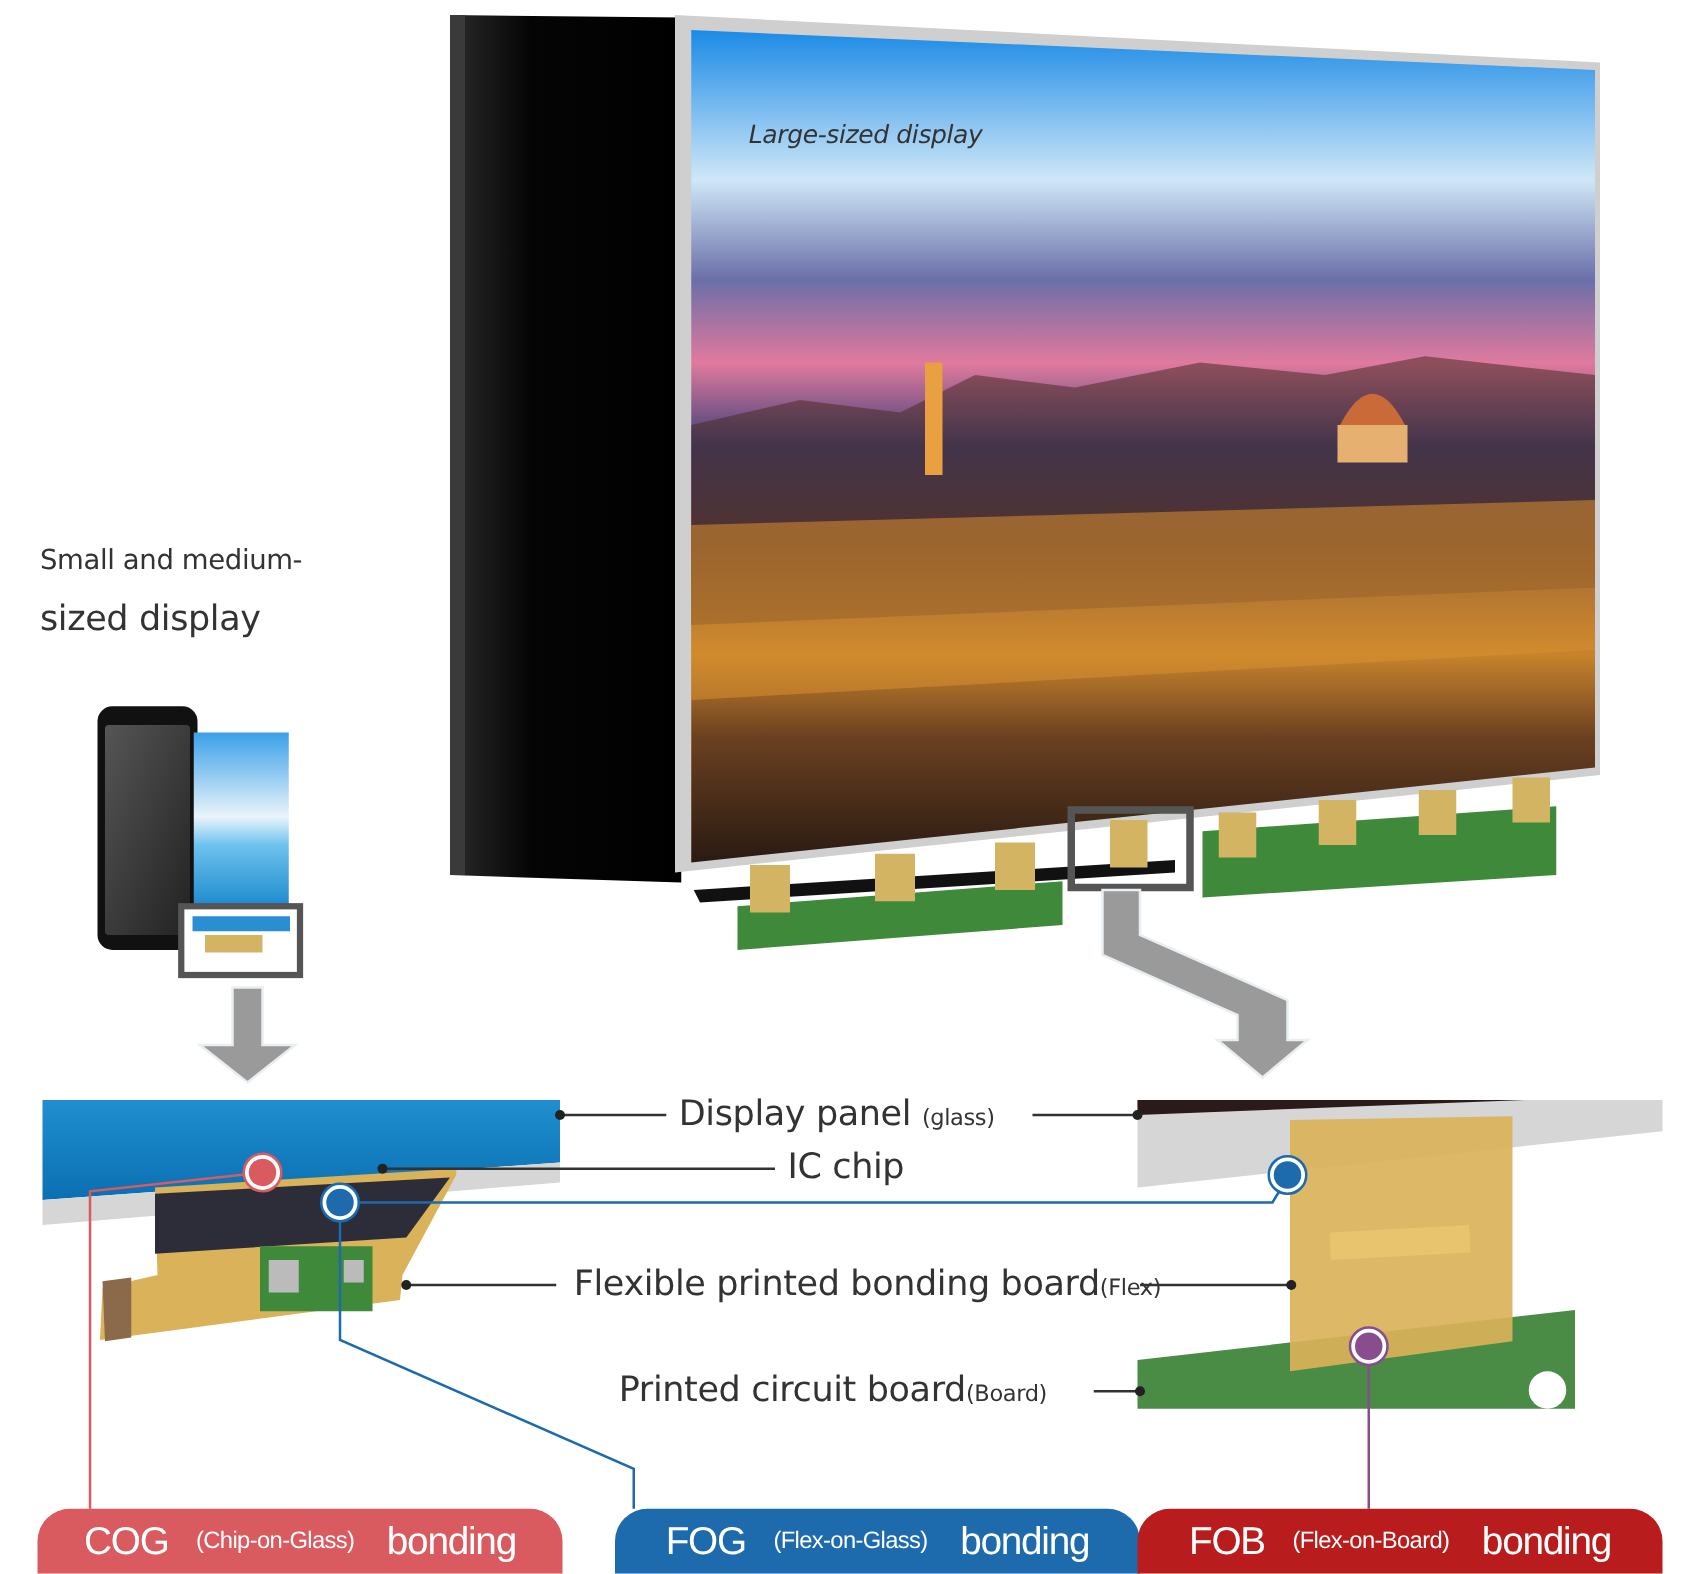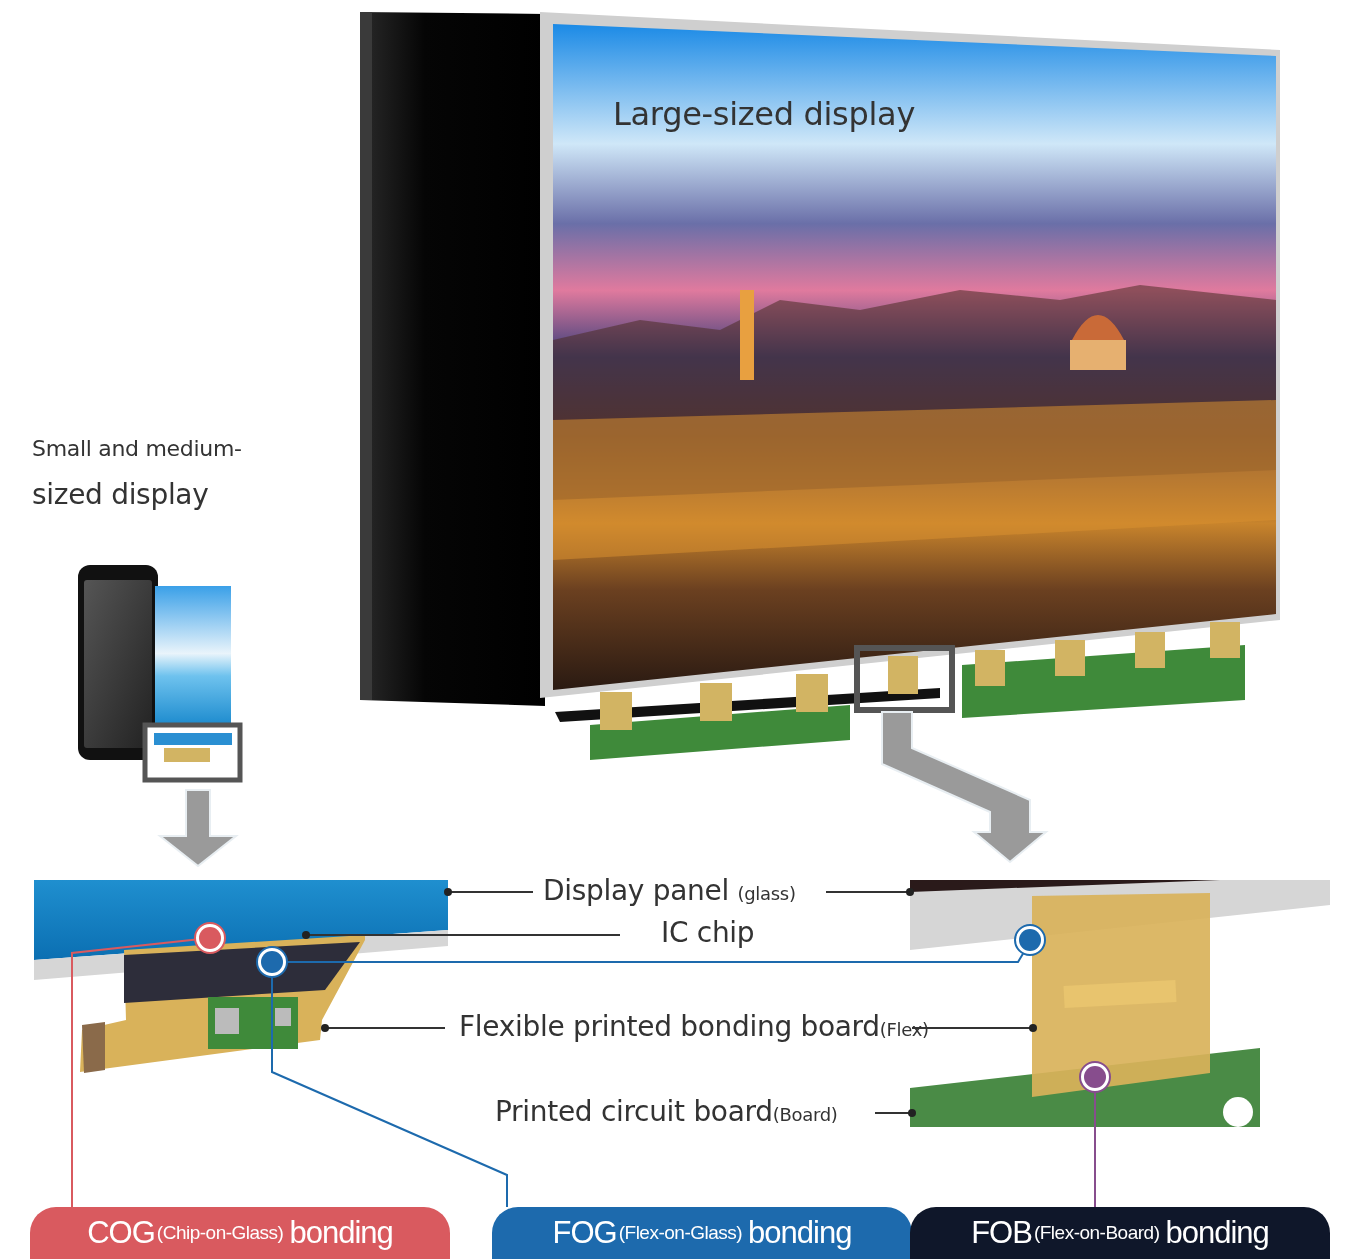--- a/index.html
+++ b/index.html
@@ -1,19 +1,19 @@
 <!DOCTYPE html>
 <html><head>
 <meta charset="utf-8">
 <style>
   html,body{margin:0;padding:0;background:#ffffff;}
   body{width:1360px;height:1259px;position:relative;overflow:hidden;font-family:"Liberation Sans","DejaVu Sans",sans-serif;color:#333;}
   .lbl{position:absolute;white-space:nowrap;color:#333;font-family:"DejaVu Sans","Liberation Sans",sans-serif;letter-spacing:-0.3px;}
   .sub{font-size:18px;}
-  .pill{position:absolute;top:1207px;height:52px;border-radius:26px 26px 0 0;color:#fff;display:flex;align-items:center;justify-content:center;white-space:nowrap;font-family:"Liberation Sans",sans-serif;}
+  .pill{position:absolute;top:1207px;height:52px;border-radius:26px 26px 0 0;color:#fff;display:flex;align-items:center;justify-content:center;white-space:nowrap;font-family:"Liberation Sans",sans-serif;gap:20px;}
   .pill .big{font-size:31px;letter-spacing:-1px;}
   .pill .sm{font-size:19px;margin:0 6px 0 2px;letter-spacing:-0.5px;}
   svg{position:absolute;left:0;top:0;}
 </style>
 </head>
 <body>
 
 <svg width="1360" height="1259" viewBox="0 0 1360 1259">
   <defs>
     <linearGradient id="sky" x1="0" y1="0" x2="0" y2="1">
@@ -145,43 +145,43 @@
   <g>
       <circle cx="1030" cy="940" r="15" fill="#fff" stroke="#1d6aad" stroke-width="2"></circle>
       <circle cx="1030" cy="940" r="11" fill="#1d6aad"></circle>
     </g>
   <g>
       <circle cx="1095" cy="1077" r="15" fill="#fff" stroke="#874d8d" stroke-width="2"></circle>
       <circle cx="1095" cy="1077" r="11" fill="#874d8d"></circle>
     </g>
 </svg>
 
-<div class="lbl" style="left:613px;top:95px;font-size:32px;">Large-sized display</div>
+<div class="lbl" style="left:599px;top:95px;font-size:20px;font-style:italic;">Large-sized display</div>
 <div class="lbl" style="left:32px;top:436px;font-size:22px;">Small and medium-</div>
 <div class="lbl" style="left:32px;top:478px;font-size:28px;">sized display</div>
 
 <div class="lbl" style="left:543px;top:874px;font-size:28px;">
   <span>Display panel</span>
   <span class="sub">(glass)</span>
 </div>
-<div class="lbl" style="left:630px;top:916px;font-size:28px;margin-left:31px;">IC chip</div>
+<div class="lbl" style="left:630px;top:916px;font-size:28px;">IC chip</div>
 <div class="lbl" style="left:459px;top:1010px;font-size:28px;">
   <span>Flexible printed bonding board</span><span class="sub">(Flex)</span>
 </div>
 <div class="lbl" style="left:495px;top:1095px;font-size:28px;">
   <span>Printed circuit board</span><span class="sub">(Board)</span>
 </div>
 
 <div class="pill" style="left:30px;width:420px;background:#d95a5f;">
   <span class="big">COG</span>
   <span class="sm">(Chip-on-Glass)</span>
   <span class="big">bonding</span>
 </div>
 <div class="pill" style="left:492px;width:420px;background:#1d6aad;">
   <span class="big">FOG</span>
   <span class="sm">(Flex-on-Glass)</span>
   <span class="big">bonding</span>
 </div>
-<div class="pill" style="left:910px;width:420px;background:#0f172a;">
+<div class="pill" style="left:910px;width:420px;background:#b91c1c;">
   <span class="big">FOB</span>
   <span class="sm">(Flex-on-Board)</span>
   <span class="big">bonding</span>
 </div>
 
 </body></html>

